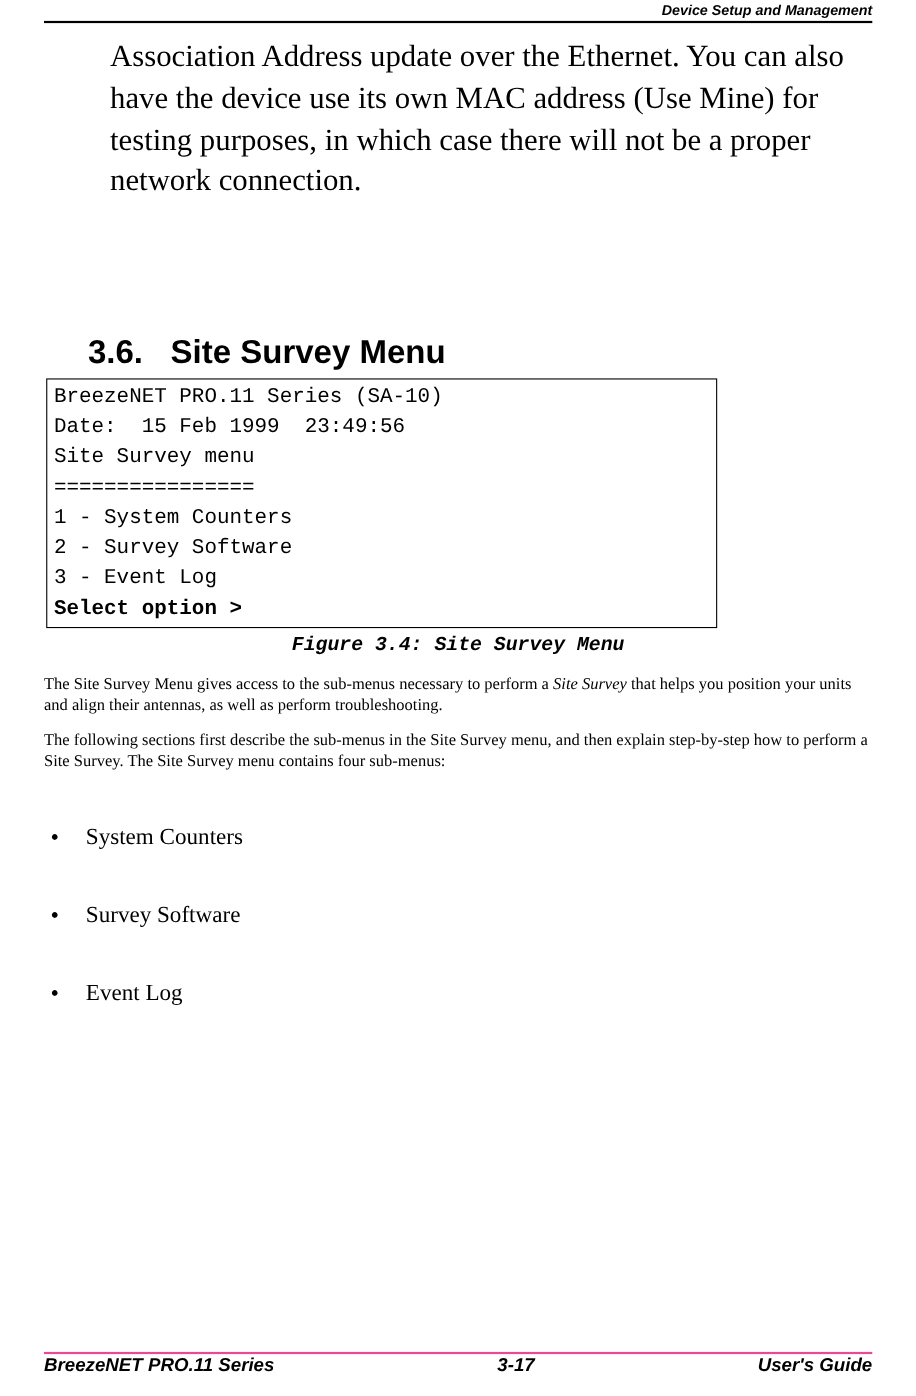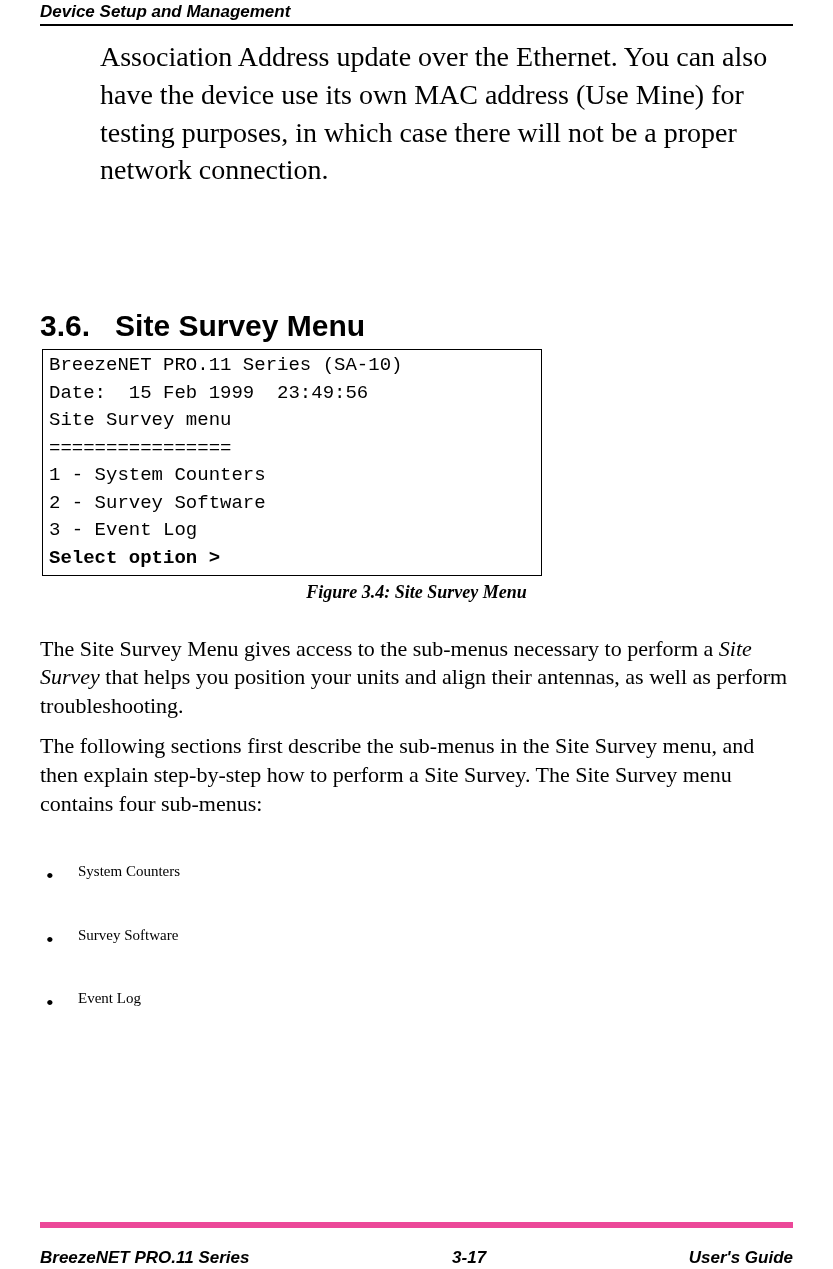--- a/index.html
+++ b/index.html
@@ -12,101 +12,102 @@
       position: relative;
       padding: 0;
     }
     .page {
       position: relative;
       width: 100%;
       height: 100%;
       padding: 0 40px;
     }
     .header {
-      text-align: left;
+      text-align: right;
       font-family: Arial, Helvetica, sans-serif;
       font-weight: bold;
       font-style: italic;
-      font-size: 17px;
+      font-size: 13px;
       padding-top: 2px;
       padding-bottom: 2px;
       border-bottom: 2px solid #000;
     }
     .cont-para {
       margin: 12px 0 0 60px;
       font-size: 28px;
       line-height: 1.35;
     }
     .section-heading {
       font-family: Arial, Helvetica, sans-serif;
       font-weight: bold;
       font-size: 30px;
       margin-top: 120px;
       margin-bottom: 6px;
+      margin-left: 40px;
     }
     .code-box {
       border: 1.5px solid #000;
       margin: 0 0 0 0;
       padding: 2px 6px;
       font-family: "Courier New", Courier, monospace;
       font-size: 19px;
       line-height: 1.45;
-      width: 500px;
+      width: 610px;
       margin-left: 2px;
     }
     .code-line { white-space: pre; }
     .code-bold { font-weight: bold; }
     .figure-caption {
-      font-family: Liberation Serif, serif;
+      font-family: Liberation Mono, monospace;
       font-style: italic;
       font-weight: bold;
       font-size: 18px;
       text-align: center;
       margin-top: 6px;
-      margin-bottom: 32px;
+      margin-bottom: 16px;
     }
     .body-para {
-      font-size: 22px;
+      font-size: 15px;
       line-height: 1.3;
       margin-bottom: 12px;
     }
     .italic { font-style: italic; }
     ul.bullets {
       list-style: none;
       margin: 0;
       padding: 0;
     }
     ul.bullets li {
-      font-size: 15px;
+      font-size: 21px;
       line-height: 1.3;
       padding-left: 38px;
       position: relative;
       margin-bottom: 16px;
       margin-top: 44px;
     }
     ul.bullets li::before {
       content: "•";
       position: absolute;
       left: 6px;
       top: 0;
       font-size: 22px;
     }
     .footer {
       position: absolute;
-      bottom: 1px;
+      bottom: 18px;
       left: 40px;
       right: 40px;
-      border-top: 6px solid #ec4899;
+      border-top: 2px solid #ec4899;
       display: flex;
       justify-content: space-between;
       font-family: Arial, Helvetica, sans-serif;
       font-weight: bold;
       font-style: italic;
       font-size: 17px;
-      padding-top: 20px;
+      padding-top: 0;
     }
   </style>
 </head>
 <body>
 
 <div class="page">
   <div class="header">
     <span>Device Setup and Management</span>
   </div>
 

